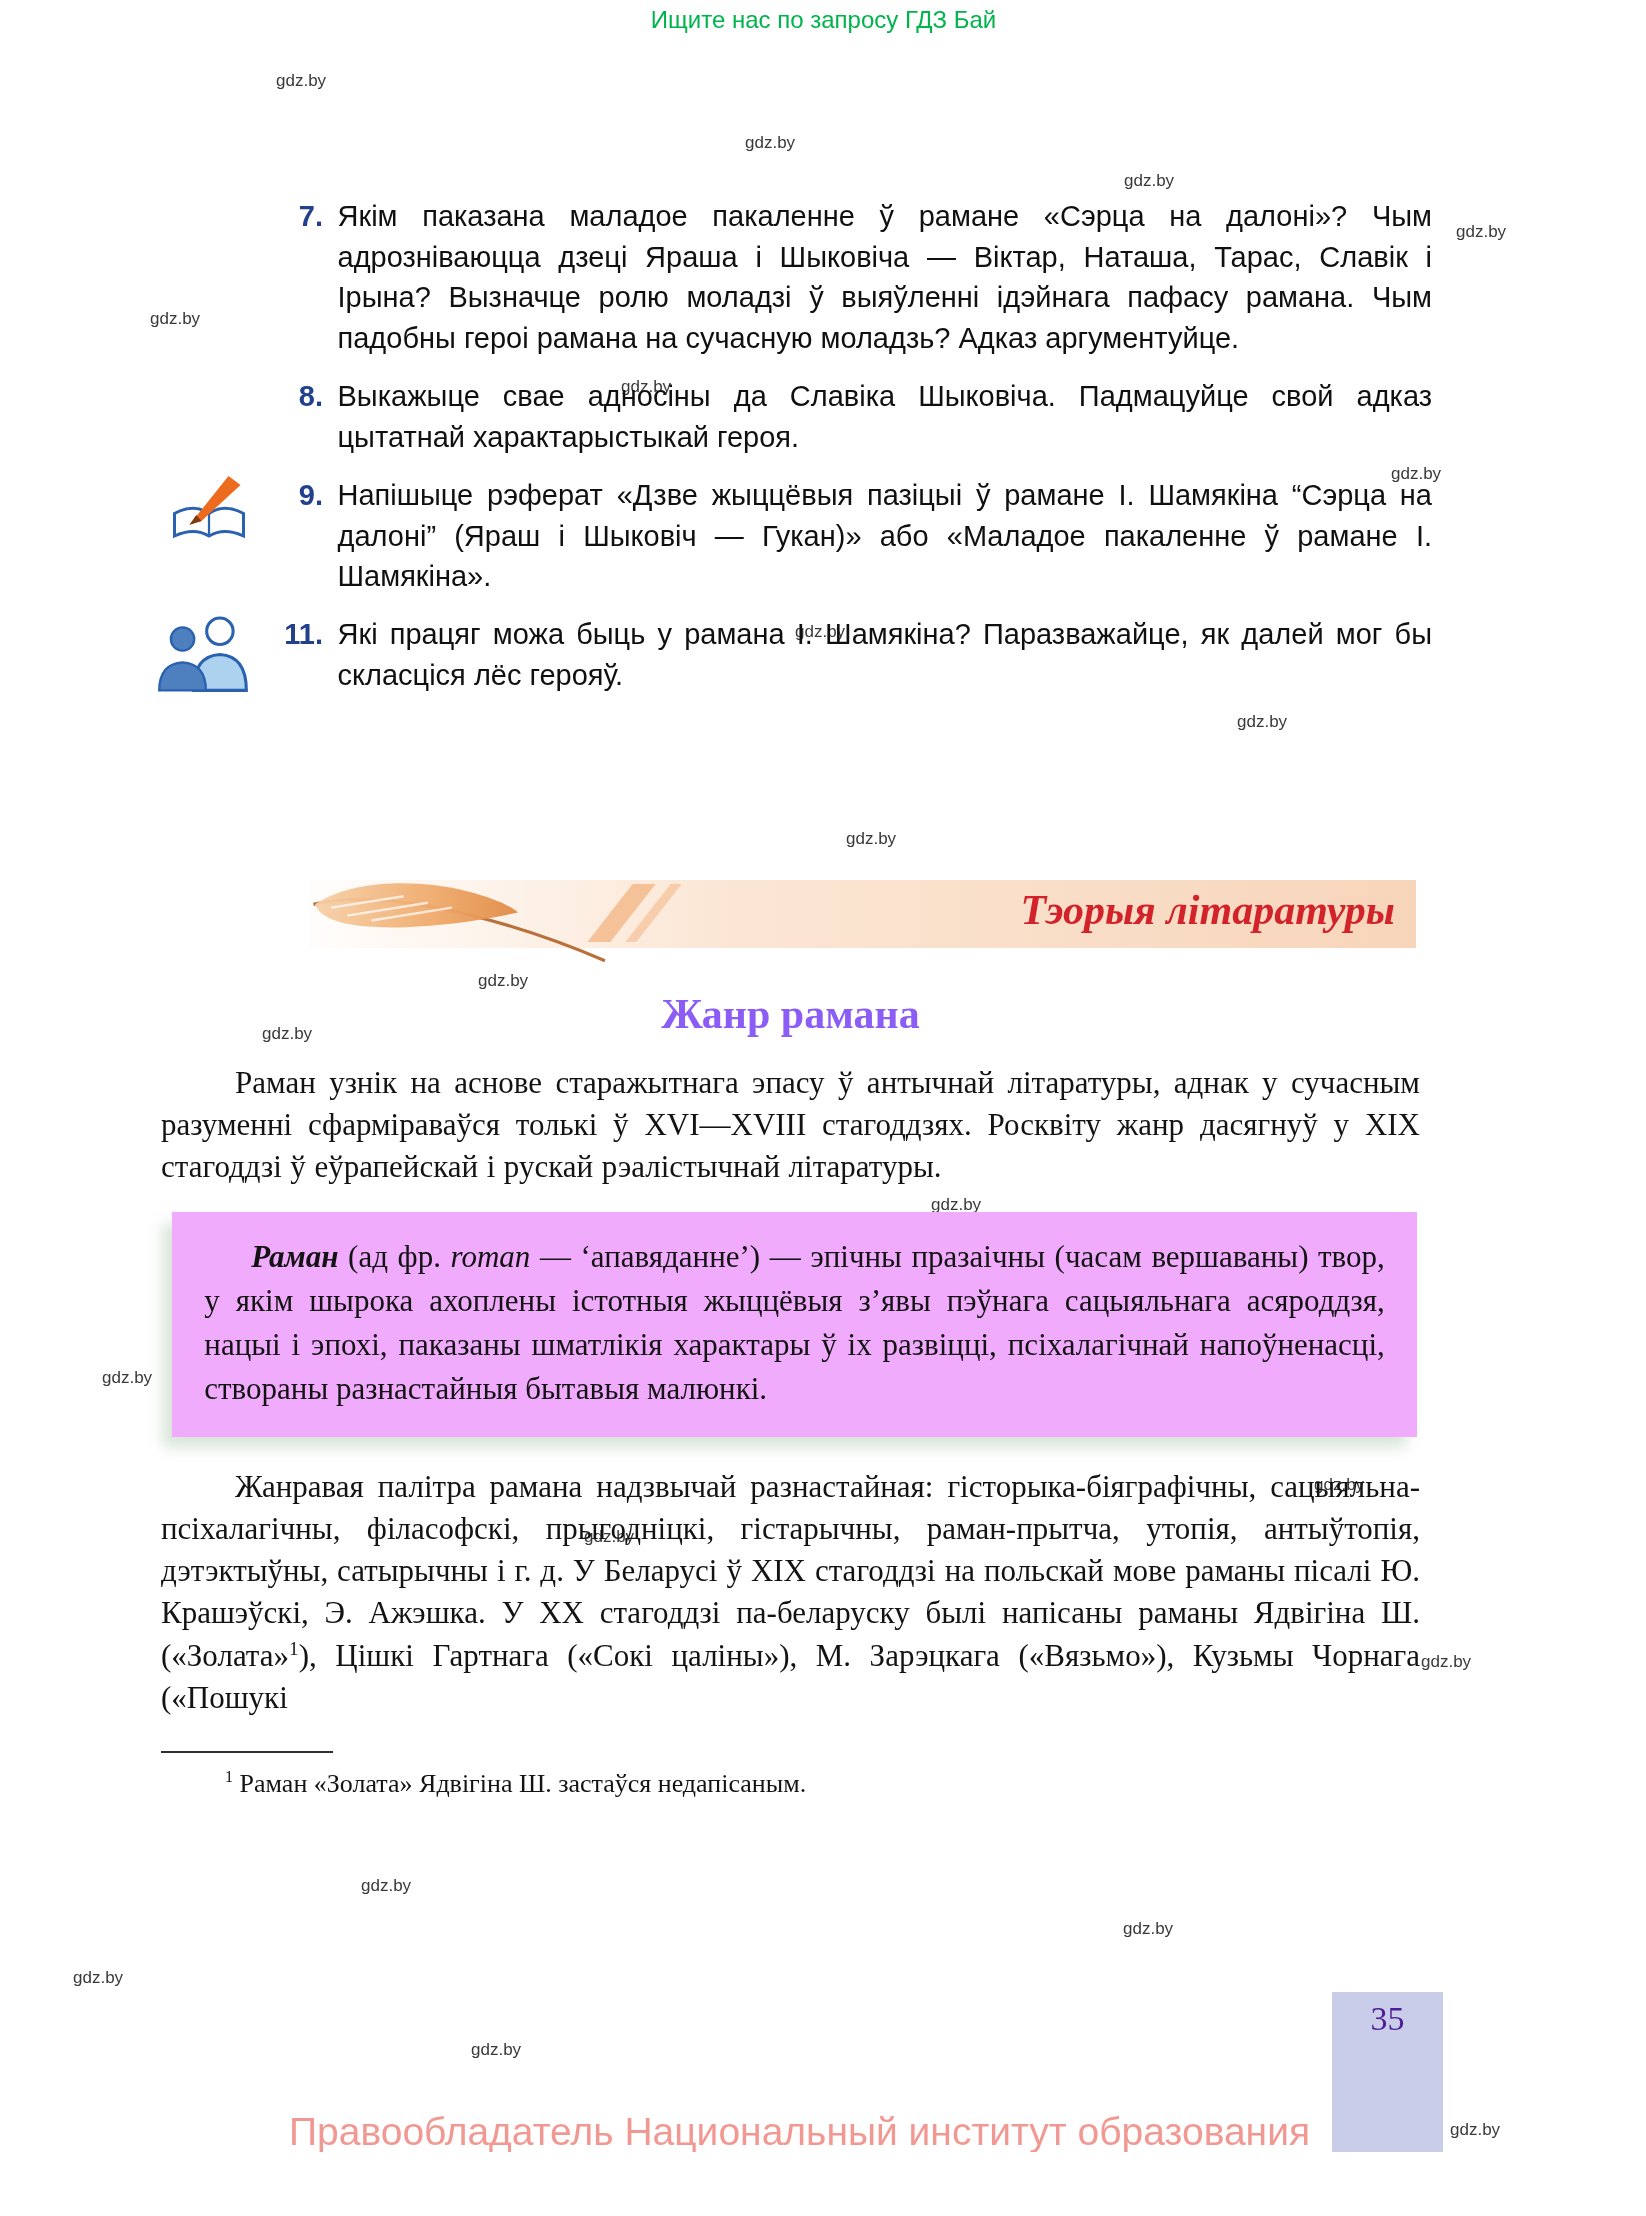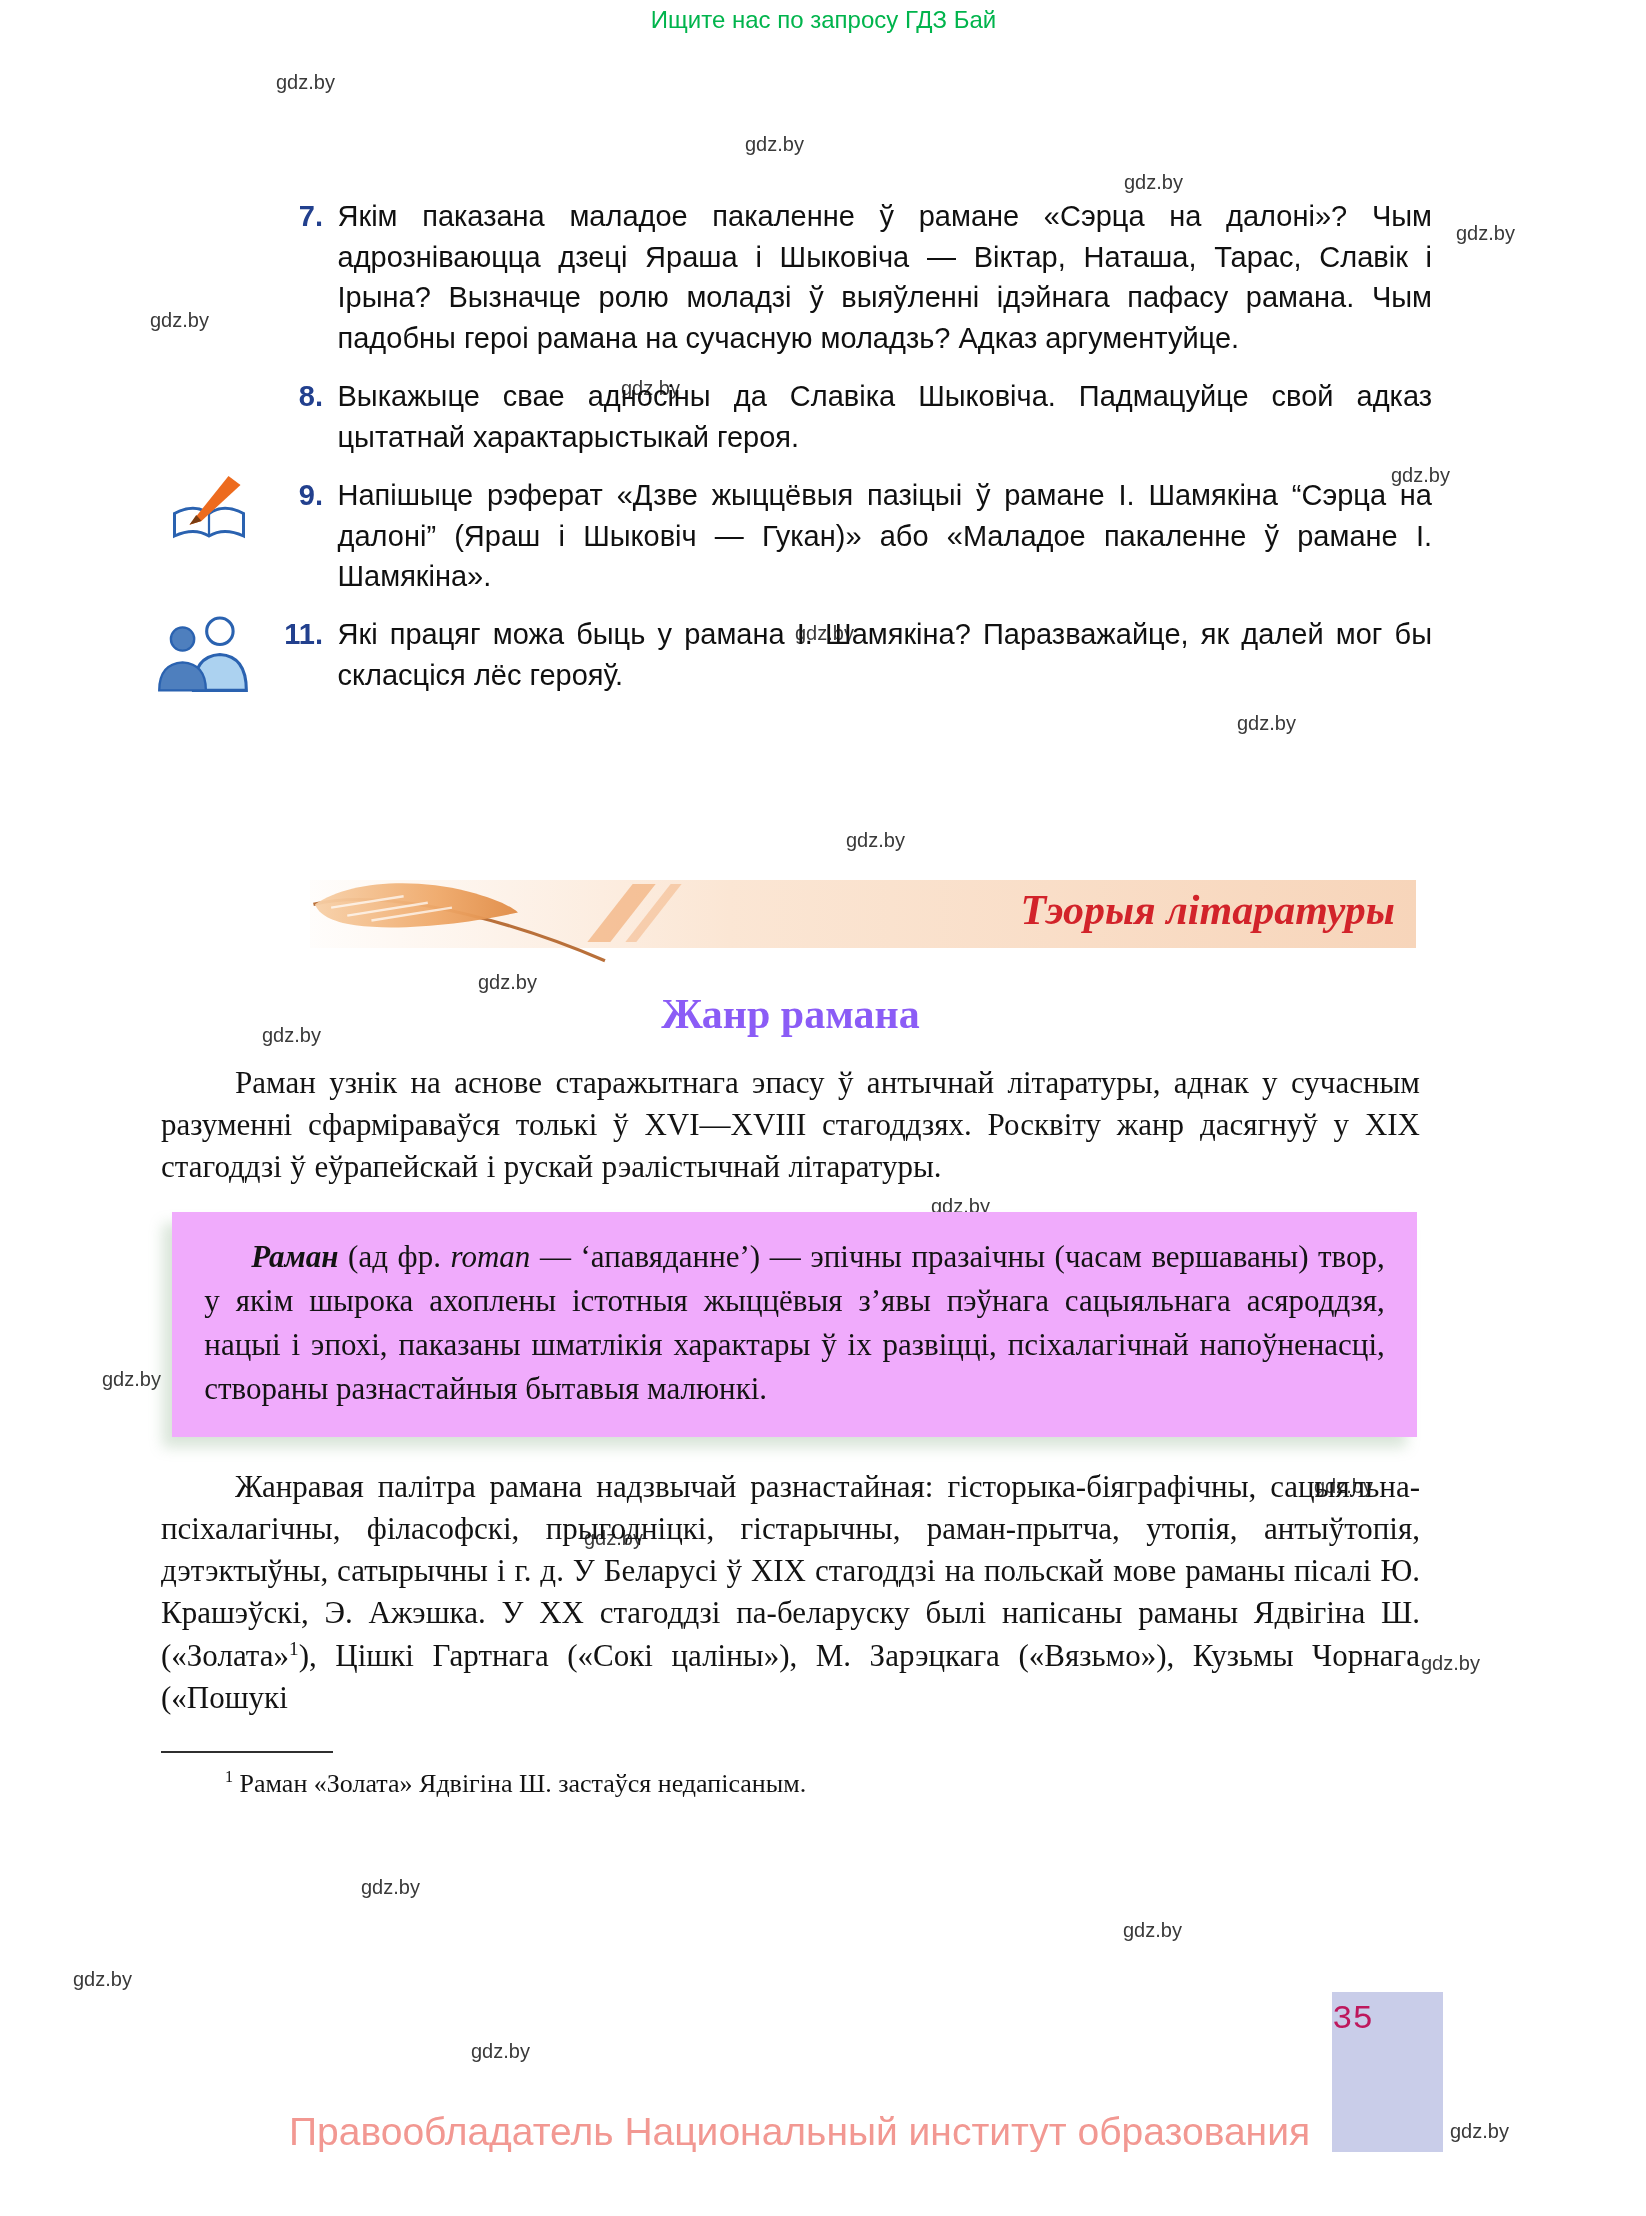--- a/index.html
+++ b/index.html
@@ -8,21 +8,21 @@
     overflow:hidden; font-family:"Liberation Sans", sans-serif; color:#111;
   }
 
   
   .top-banner {
     position:absolute; top:6.4px; left:0; width:100%; text-align:center;
     font-size:24px; color:#00b44c;
   }
 
   
-  .wm { position:absolute; font-size:20px; color:#3a3a3a; white-space:nowrap; }
+  .wm { position:absolute; font-size:17px; color:#3a3a3a; white-space:nowrap; }
 
   
   .exercises { position:absolute; left:270px; top:196px; width:1162px; }
   .ex-row { position:relative; display:flex; margin-bottom:17.7px;
             font-size:29px; line-height:1.4; }
   .ex-num { flex:0 0 53px; text-align:right; padding-right:14.5px;
             font-weight:bold; color:#22408e; }
   .ex-text { flex:1; text-align:justify; hyphens:auto; color:#101010; }
   .ex-icon { position:absolute; top:0; }
   .icon-writing { left:-106px; width:90px; height:74px; }
@@ -57,22 +57,22 @@
 
   sup { font-size:0.62em; line-height:0; }
 
   .fn-rule { width:172px; border:none; border-top:2.4px solid #2f2f2f;
              margin:32px 0 16px 0; height:0; }
   .footnote { font-size:26px; margin:0 0 0 64px; }
 
   
   .pagebox { position:absolute; left:1332px; top:1992px; width:111px; height:224px;
              background:#c9cde9; }
-  .pagenum { display:block; margin-top:8px; text-align:left; font-size:34px;
-             color:#be185d; font-family:Liberation Mono, monospace; }
+  .pagenum { display:block; margin-top:8px; text-align:center; font-size:34px;
+             color:#4c1d95; font-family:Liberation Serif, serif; }
 
   .copyright { position:absolute; left:289px; top:2110px; font-size:39px;
                color:#f29892; white-space:nowrap; }
 
   .footer-links { position:absolute; top:2179px; left:0; width:100%;
                   text-align:center; font-size:22.6px; color:#701a75; cursor:pointer; }
 </style>
 </head>
 <body>
 

